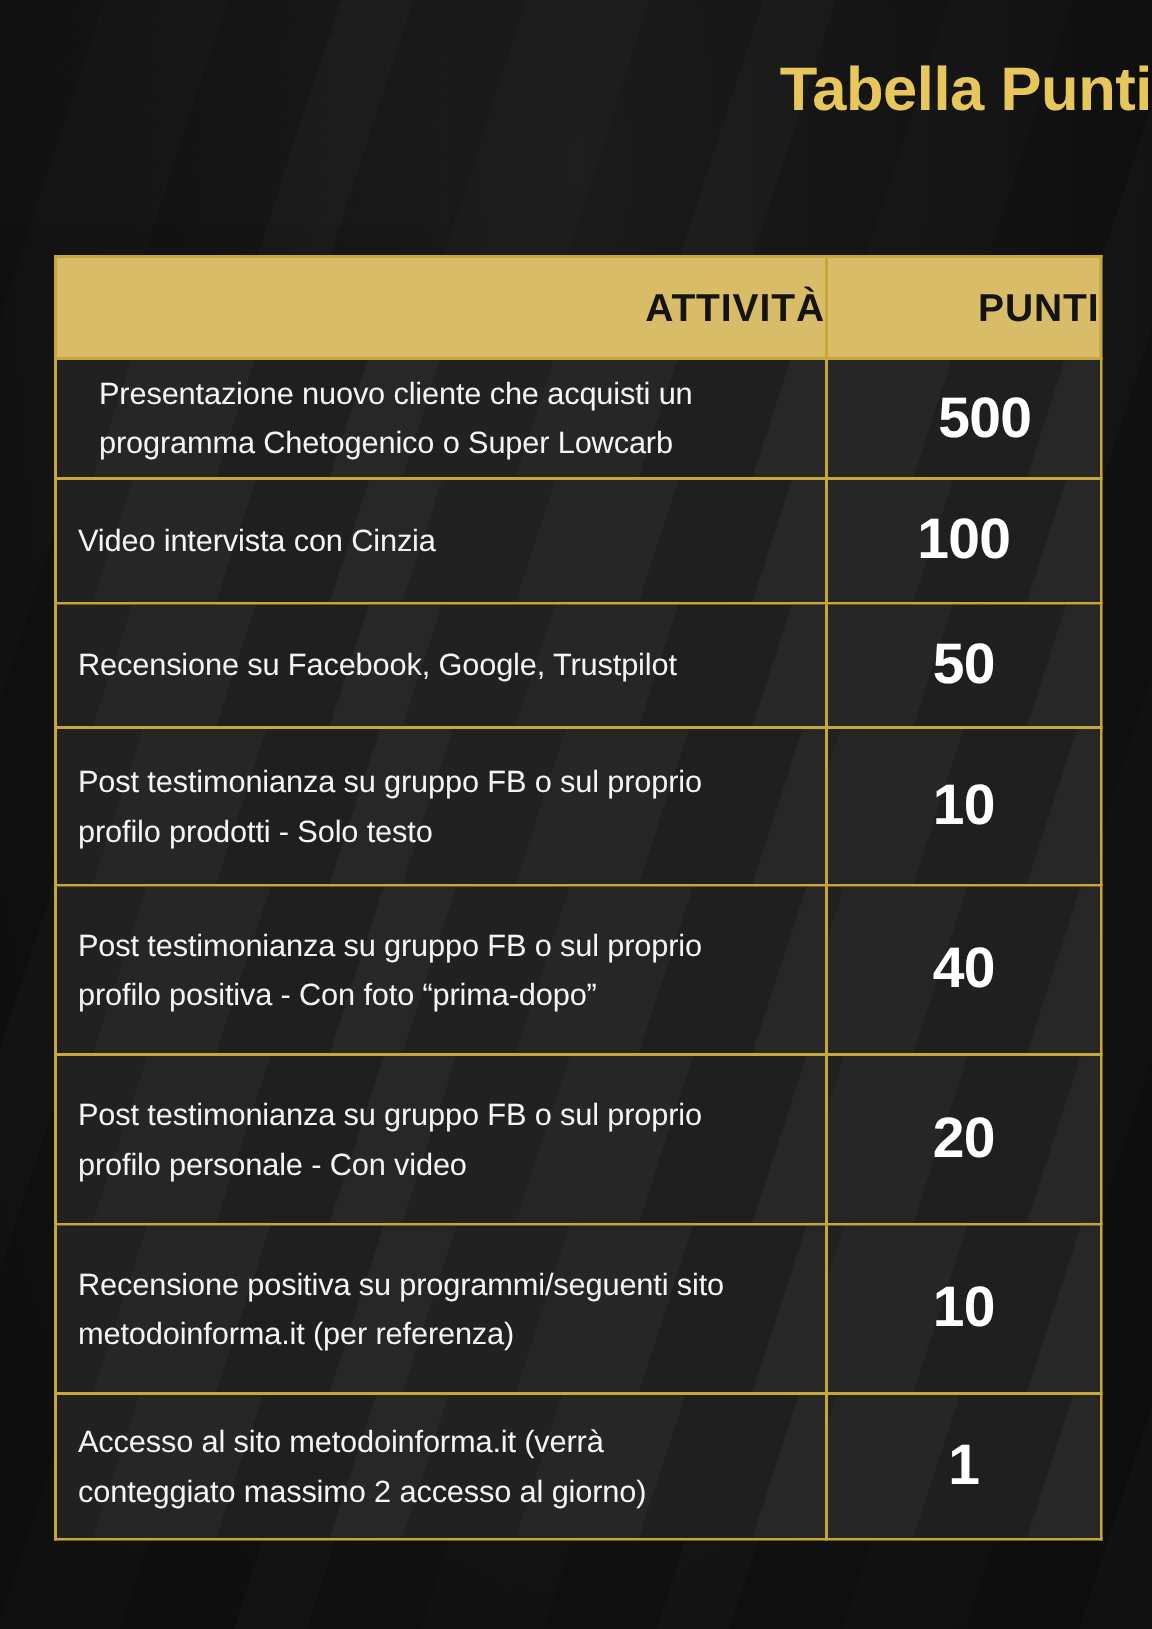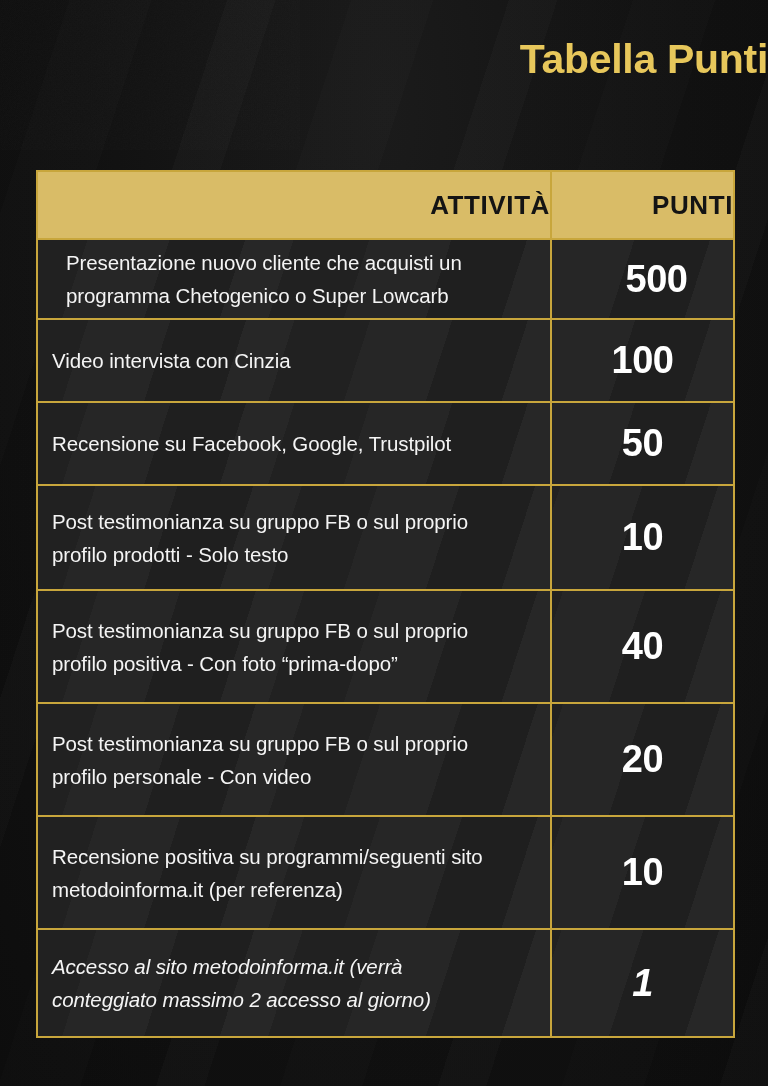--- a/index.html
+++ b/index.html
@@ -128,21 +128,21 @@
   }
 
   col.c-activity { width:514px; }
   col.c-points   { width:183px; }
 
   
   tr.h-107 td { height:76px;padding-left:28px; }
   tr.h-83  td { height:83px;  }
   tr.h-105 td { height:105px; }
   tr.h-113 td { height:113px; }
-  tr.h-110 td { height:108px;font-style:italic; }
+  tr.h-110 td { height:97px; }
 </style>
 </head>
 <body>
 
 <div id="backdrop"></div>
 
 <svg id="grain" xmlns="http://www.w3.org/2000/svg">
   <filter id="noiseFilter">
     <feTurbulence type="fractalNoise" baseFrequency="0.85" numOctaves="3" stitchTiles="stitch"></feTurbulence>
     <feColorMatrix type="saturate" values="0"></feColorMatrix>

